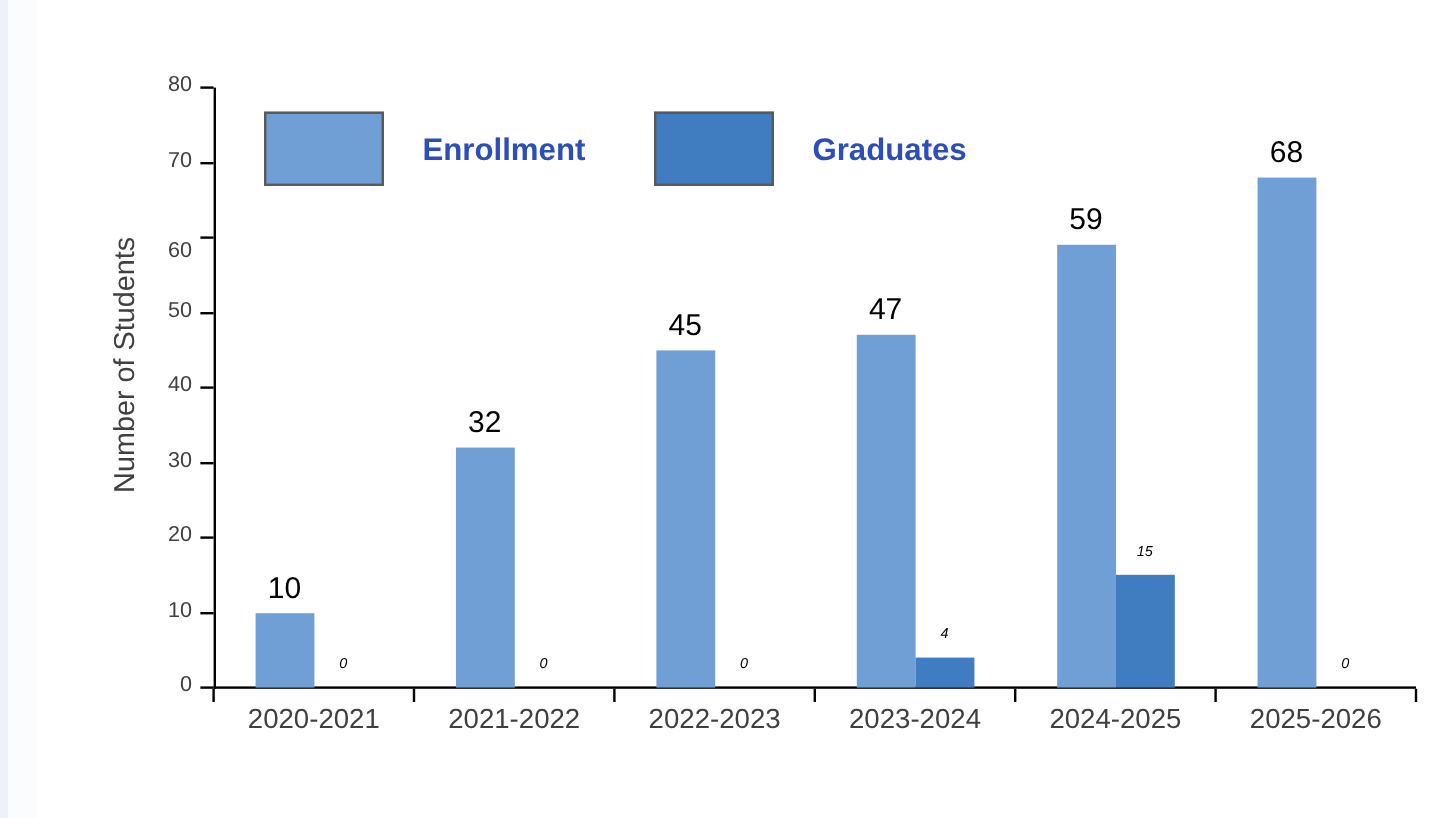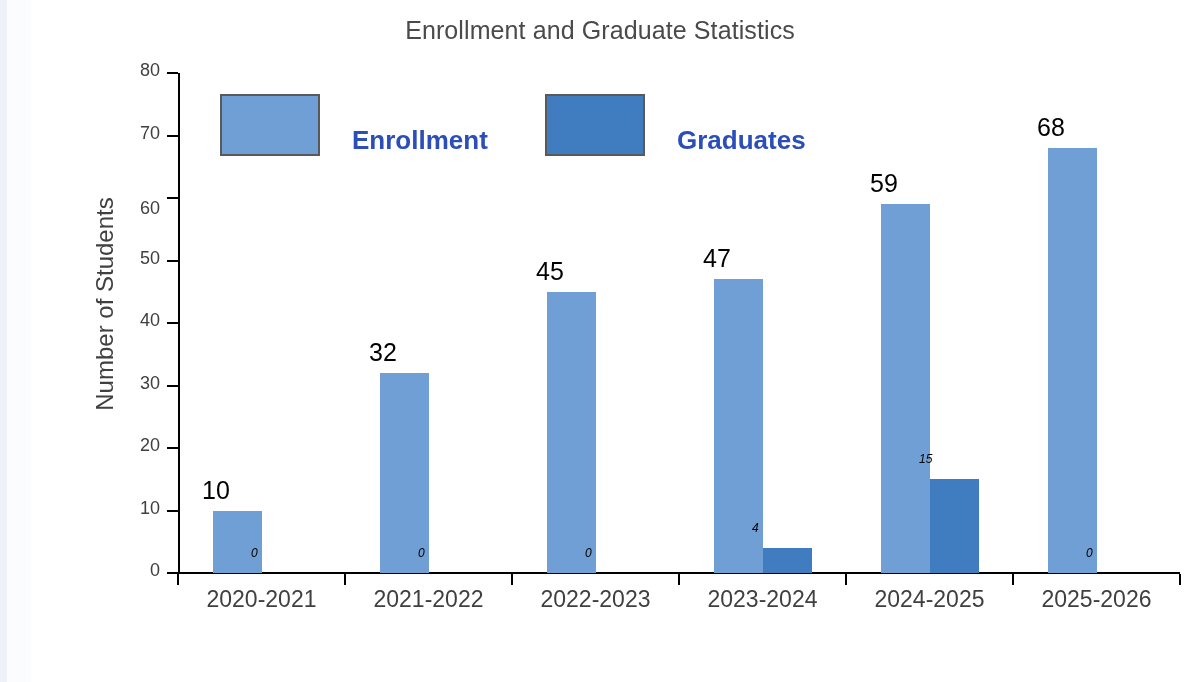--- a/index.html
+++ b/index.html
@@ -137,40 +137,40 @@
   .bars-layer {
     position: absolute;
     left: 178px;
     top: 73px;
     width: 1002px;
     height: 500px;
   }
 
   .bar-label {
     position: absolute;
-    text-align: left;
+    text-align: center;
     color: #000000;
     line-height: 1;
     white-space: nowrap;
   }
   .bar-label-enrollment { font-size: 25px; }
   .bar-label-graduates  { font-size: 12px; font-style: italic; }
 
   
   #legend {
     position: absolute;
     left: 220px;
     top: 92px;
     height: 64px;
   }
   .legend-item {
     position: absolute;
     top: 0;
     display: flex;
-    align-items: flex-end;
+    align-items: center;
     height: 64px;
   }
   .legend-swatch {
     width: 100px;
     height: 62px;
     border: 2px solid #58595b;
     box-sizing: border-box;
   }
   .legend-swatch-enrollment { background: #6f9fd4; }
   .legend-swatch-graduates  { background: #3f7cc0; }
@@ -183,21 +183,20 @@
   }
 </style>
 </head>
 <body>
 
 <div id="page-edge-strip"></div>
 <div id="page-edge-strip2"></div>
 
 <div id="chart-root">
 
-  <div id="chart-title">Enrollment and Graduate Statistics</div>
 
   <div id="y-axis-title-wrap">
     <div id="y-axis-title">Number of Students</div>
   </div>
 
   <div id="y-axis-line"></div>
   <div id="x-axis-line"></div>
 
   <div id="y-ticks">
       <div class="y-tick" style="top: 572px;"></div>

